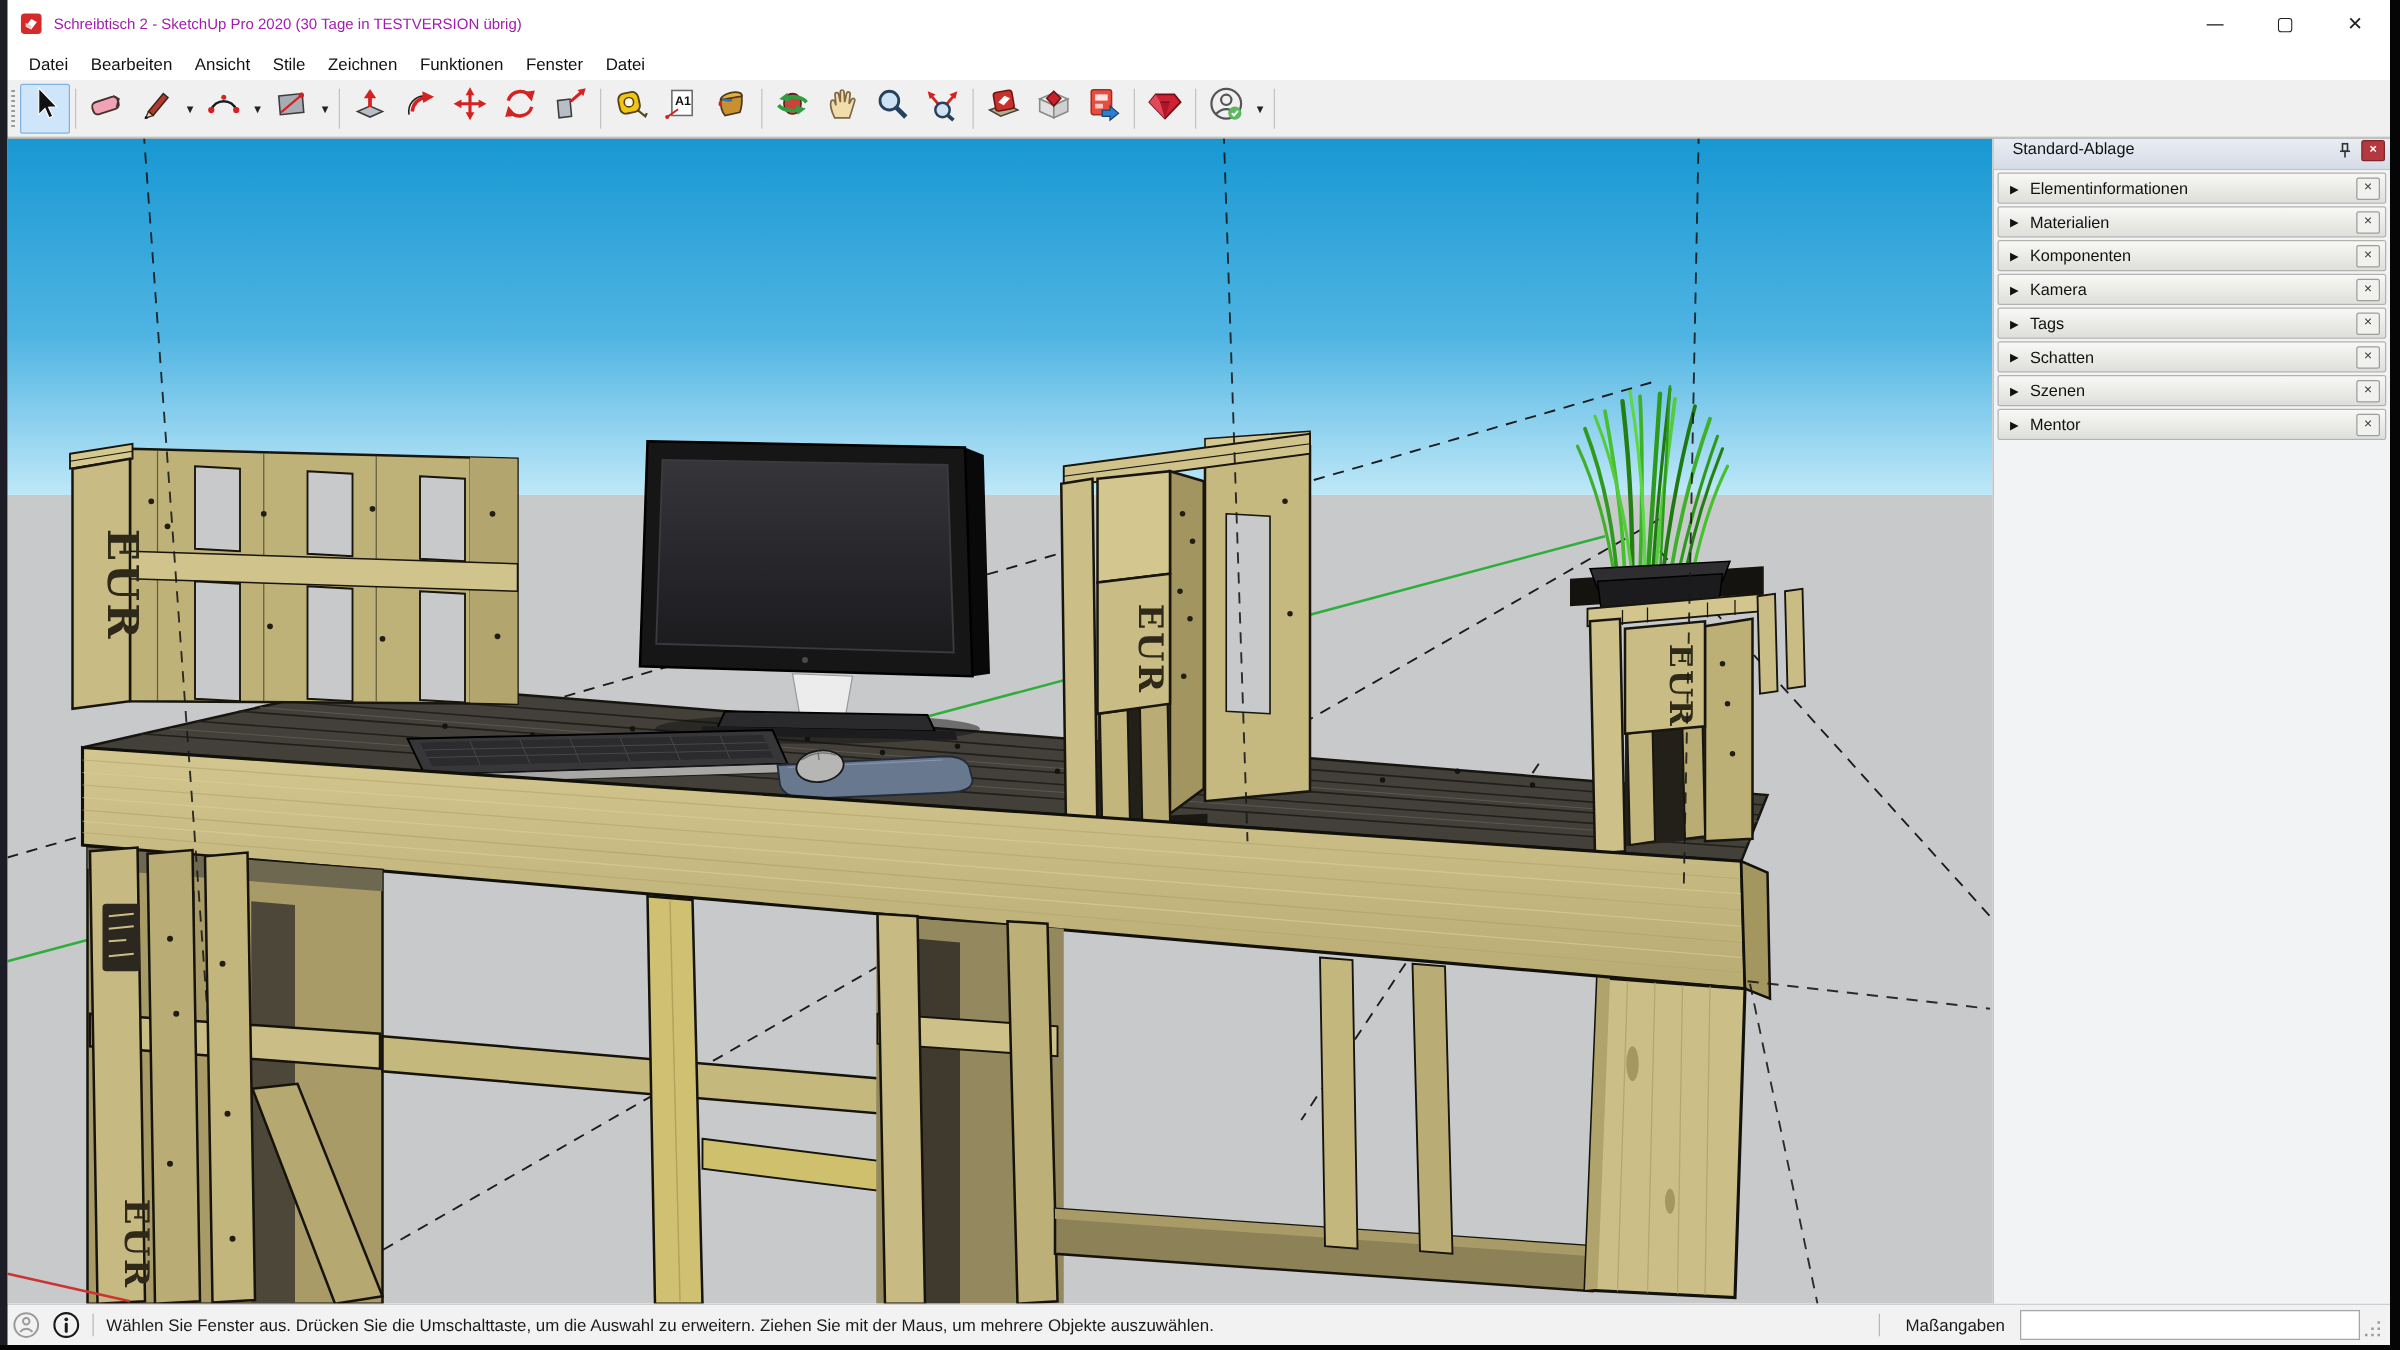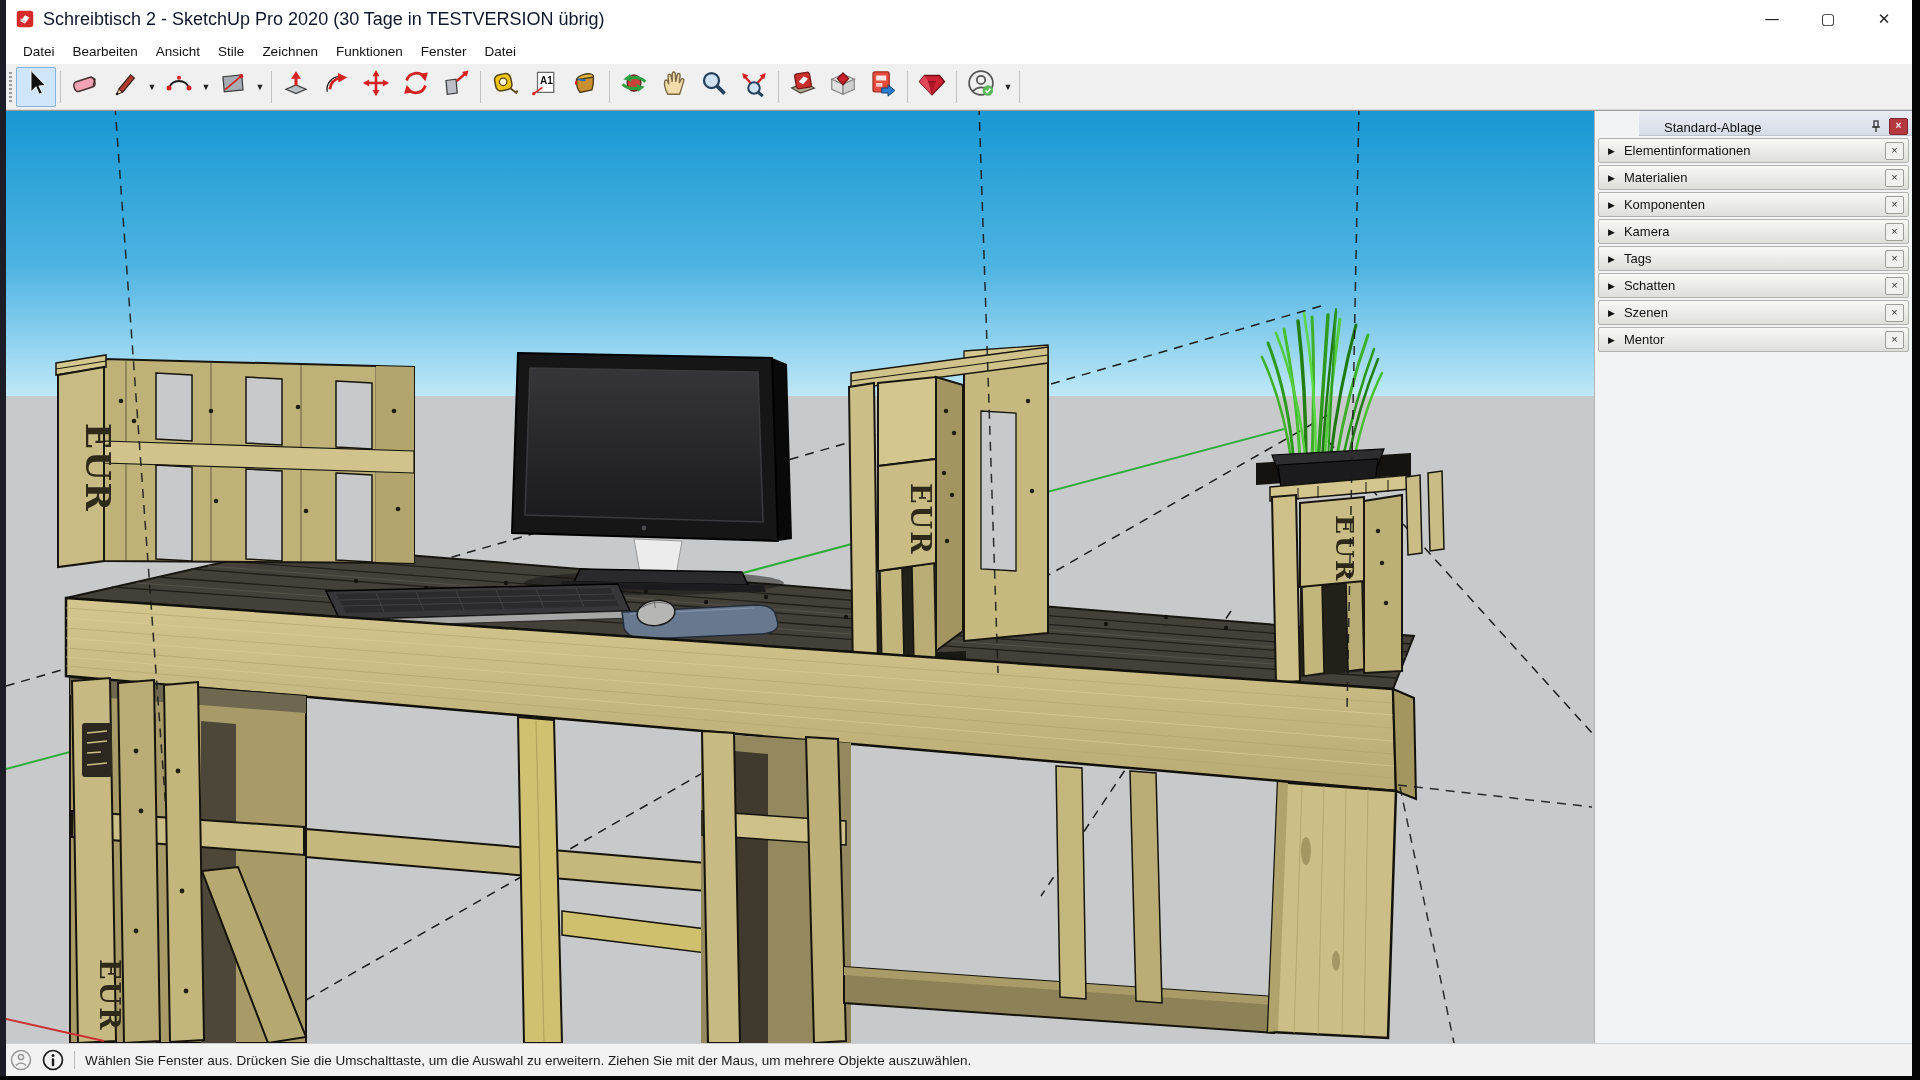--- a/index.html
+++ b/index.html
@@ -4,21 +4,21 @@
 <style>
   html,body{margin:0;padding:0;width:1920px;height:1080px;overflow:hidden;
     font-family:"Liberation Sans", sans-serif; background:#000;}
   .win{position:absolute;left:0;top:0;width:1920px;height:1080px;background:#fff;}
   
   .edge-left{position:absolute;left:0;top:0;width:6px;height:1080px;background:#1d1d28;z-index:60;}
   .edge-right{position:absolute;left:1912px;top:0;width:8px;height:1080px;background:#050505;z-index:60;}
   .edge-bottom{position:absolute;left:0;top:1076px;width:1920px;height:4px;background:#050505;z-index:60;}
   .titlebar{position:absolute;left:6px;top:0;width:1906px;height:38px;background:#ffffff;display:flex;align-items:center;}
   .titlebar .logo{width:18px;height:18px;margin-left:10px;margin-right:9px;}
-  .title-text{font-size:18px;color:#0f172a;}
+  .title-text{font-size:12px;color:#a21caf;}
   .win-controls{margin-left:auto;display:flex;height:100%;}
   .win-btn{width:56px;height:38px;display:flex;align-items:center;justify-content:center;
     font-size:15px;color:#222;font-family:"DejaVu Sans",sans-serif;}
   
   .menubar{position:absolute;left:6px;top:38px;width:1906px;height:26px;background:#ffffff;
     display:flex;align-items:center;padding-left:8px;box-sizing:border-box;}
   .menu-item{font-size:13.5px;color:#111;padding:3px 9px;}
   
   .toolbar{position:absolute;left:6px;top:64px;width:1906px;height:46px;background:#f0f0f0;
     display:flex;align-items:center;box-sizing:border-box;border-bottom:1px solid #d9d9d9;}
@@ -28,22 +28,22 @@
   .tbtn svg{width:30px;height:30px;}
   .tbtn.sel{background:#cfe6fa;border:1px solid #7fb4e2;}
   .caret{width:14px;height:38px;display:flex;align-items:center;justify-content:center;font-size:9px;color:#222;}
   .tsep{width:1px;height:32px;background:#c3c3c3;margin:0 4px;}
   
   .viewport{position:absolute;left:6px;top:110px;width:1588px;height:933px;border-top:1px solid #9a9a9a;box-sizing:border-box;}
   .viewport svg{display:block;}
   
   .tray{position:absolute;left:1594px;top:110px;width:318px;height:933px;background:#f2f3f4;
     border-left:1px solid #b3b3b3;border-top:1px solid #9a9a9a;box-sizing:border-box;}
-  .tray-header{height:24px;background:linear-gradient(#e9edf3,#d6dce7);display:flex;align-items:flex-end;
-    padding:0 4px 0 25px;font-size:13px;color:#111;border-bottom:1px solid #bfc4cc;margin-left:44px;}
+  .tray-header{height:24px;background:linear-gradient(#e9edf3,#d6dce7);display:flex;align-items:flex-start;
+    padding:0 4px 0 15px;font-size:13px;color:#111;border-bottom:1px solid #bfc4cc;}
   .tray-header .sp{margin-left:auto;display:flex;align-items:center;gap:4px;}
   .pin-btn{width:18px;height:18px;display:flex;align-items:center;justify-content:center;}
   .tray-close{width:17px;height:15px;background:#b5383f;border:1px solid #7e262c;border-radius:2px;
     color:#fff;font-size:10px;line-height:13px;text-align:center;font-weight:bold;}
   .tray-row{height:23px;margin:2px 3px 0 3px;background:linear-gradient(#f8f8f6,#dededa);
     border:1px solid #b2b2ae;border-radius:2px;display:flex;align-items:center;padding:0 4px 0 9px;}
   .tray-row .arrow{font-size:9px;color:#111;margin-right:9px;}
   .tray-row .lbl{font-size:13px;color:#111;text-align:center;}
   .row-close{margin-left:auto;width:17px;height:16px;background:#f1f1ef;border:1px solid #9d9d99;border-radius:2px;
     font-size:11px;line-height:14px;text-align:center;color:#333;}
@@ -631,18 +631,31 @@
       <circle cx="11" cy="8" r="2.6" fill="none" stroke="#9a9a9a" stroke-width="1.5"></circle>
       <path d="M6,16.5 Q11,11.5 16,16.5" fill="none" stroke="#9a9a9a" stroke-width="1.5"></path>
     </svg>
     <svg class="sicon" viewBox="0 0 22 22">
       <circle cx="11" cy="11" r="9.5" fill="none" stroke="#1a1a1a" stroke-width="1.7"></circle>
       <circle cx="11" cy="6.4" r="1.5" fill="#1a1a1a"></circle>
       <rect x="9.8" y="9.2" width="2.4" height="8" rx="1" fill="#1a1a1a"></rect>
     </svg>
     <div class="ssep"></div>
     <span class="smsg">Wählen Sie Fenster aus. Drücken Sie die Umschalttaste, um die Auswahl zu erweitern. Ziehen Sie mit der Maus, um mehrere Objekte auszuwählen.</span>
+    <div class="mright">
+      <div class="ssep"></div>
+      <span class="mlabel">Maßangaben</span>
+      <input class="minput" type="text" value="" style="">
+      <div class="rgrip">
+        <i style="left:10px;top:10px"></i>
+          <i style="left:10px;top:5px"></i>
+          <i style="left:5px;top:10px"></i>
+        <i style="left:10px;top:0px"></i>
+          <i style="left:5px;top:5px"></i>
+          <i style="left:0px;top:10px"></i>
+      </div>
+    </div>
   </div>
 
   <div class="edge-left"></div>
   <div class="edge-right"></div>
   <div class="edge-bottom"></div>
 </div>
 
 </body></html>

